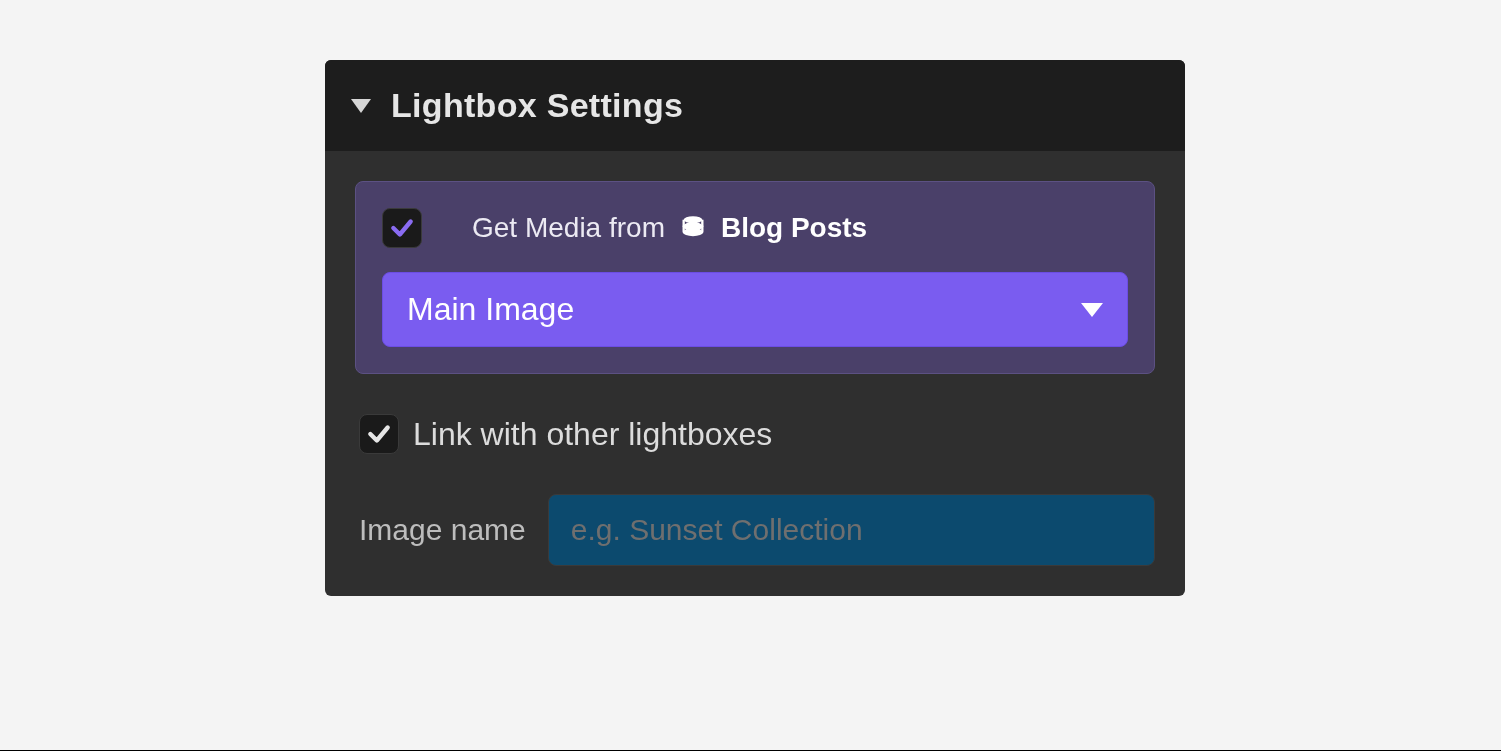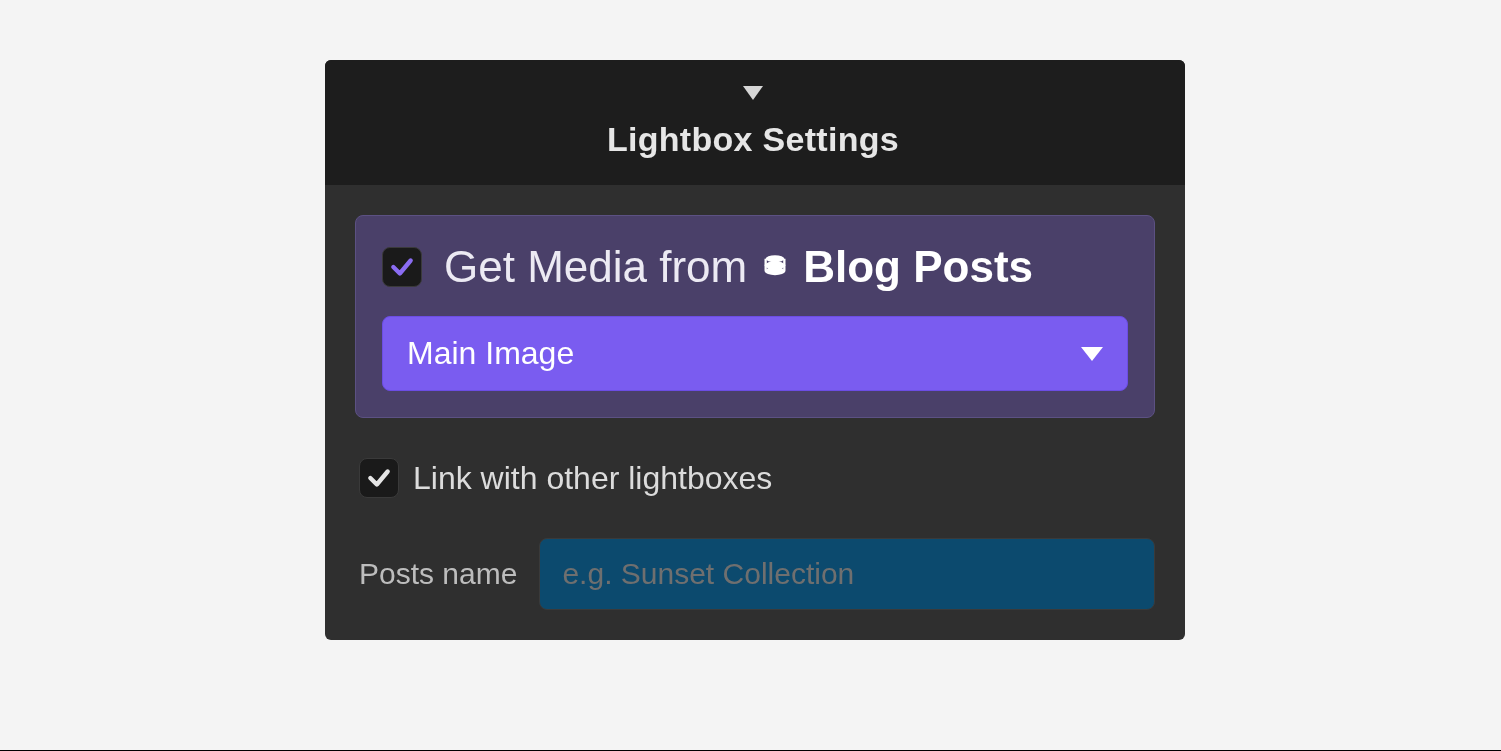--- a/index.html
+++ b/index.html
@@ -19,21 +19,20 @@
       background: #2f2f2f;
       border-radius: 6px;
       overflow: hidden;
     }
     .panel-header {
       background: #1d1d1d;
       padding: 26px 30px 26px 26px;
       display: flex;
       align-items: center;
       gap: 20px;
-      flex-direction: column;
     }
     .collapse-tri {
       width: 0; height: 0;
       border-left: 10px solid transparent;
       border-right: 10px solid transparent;
       border-top: 14px solid #d6d6d6;
     }
     .panel-title {
       color: #e6e6e6;
       font-size: 34px;
@@ -63,25 +62,26 @@
       display: flex;
       align-items: center;
       justify-content: center;
       flex: 0 0 auto;
       cursor: pointer;
     }
     .checkbox.purple svg path { stroke: #8a6cf2; }
     .checkbox.white svg path { stroke: #e6e6e6; }
     .media-label {
       color: #eceaf3;
-      font-size: 44px;
+      font-size: 28px;
       font-weight: 400;
       display: flex;
       align-items: center;
       gap: 14px;
+      margin-left: 28px;
     }
     .db-icon { display:inline-flex; }
     .media-source-name {
       font-weight: 700;
       color: #ffffff;
     }
     .dropdown {
       background: #7a5cf0;
       border-radius: 8px;
       padding: 18px 24px;
@@ -180,18 +180,18 @@
     <div class="link-row">
       <div class="checkbox white">
         <svg width="26" height="26" viewBox="0 0 24 24" fill="none">
           <path d="M4 12 L10 18 L20 6" stroke-width="4" stroke-linecap="round" stroke-linejoin="round"></path>
         </svg>
       </div>
       <span class="link-label">Link with other lightboxes</span>
     </div>
 
     <div class="group-row">
-      <span class="group-label">Posts name</span>
+      <span class="group-label">Image name</span>
       <input class="group-input" type="text" placeholder="e.g. Sunset Collection" style="">
     </div>
 
   </div>
 </div>
 
 </body></html>

